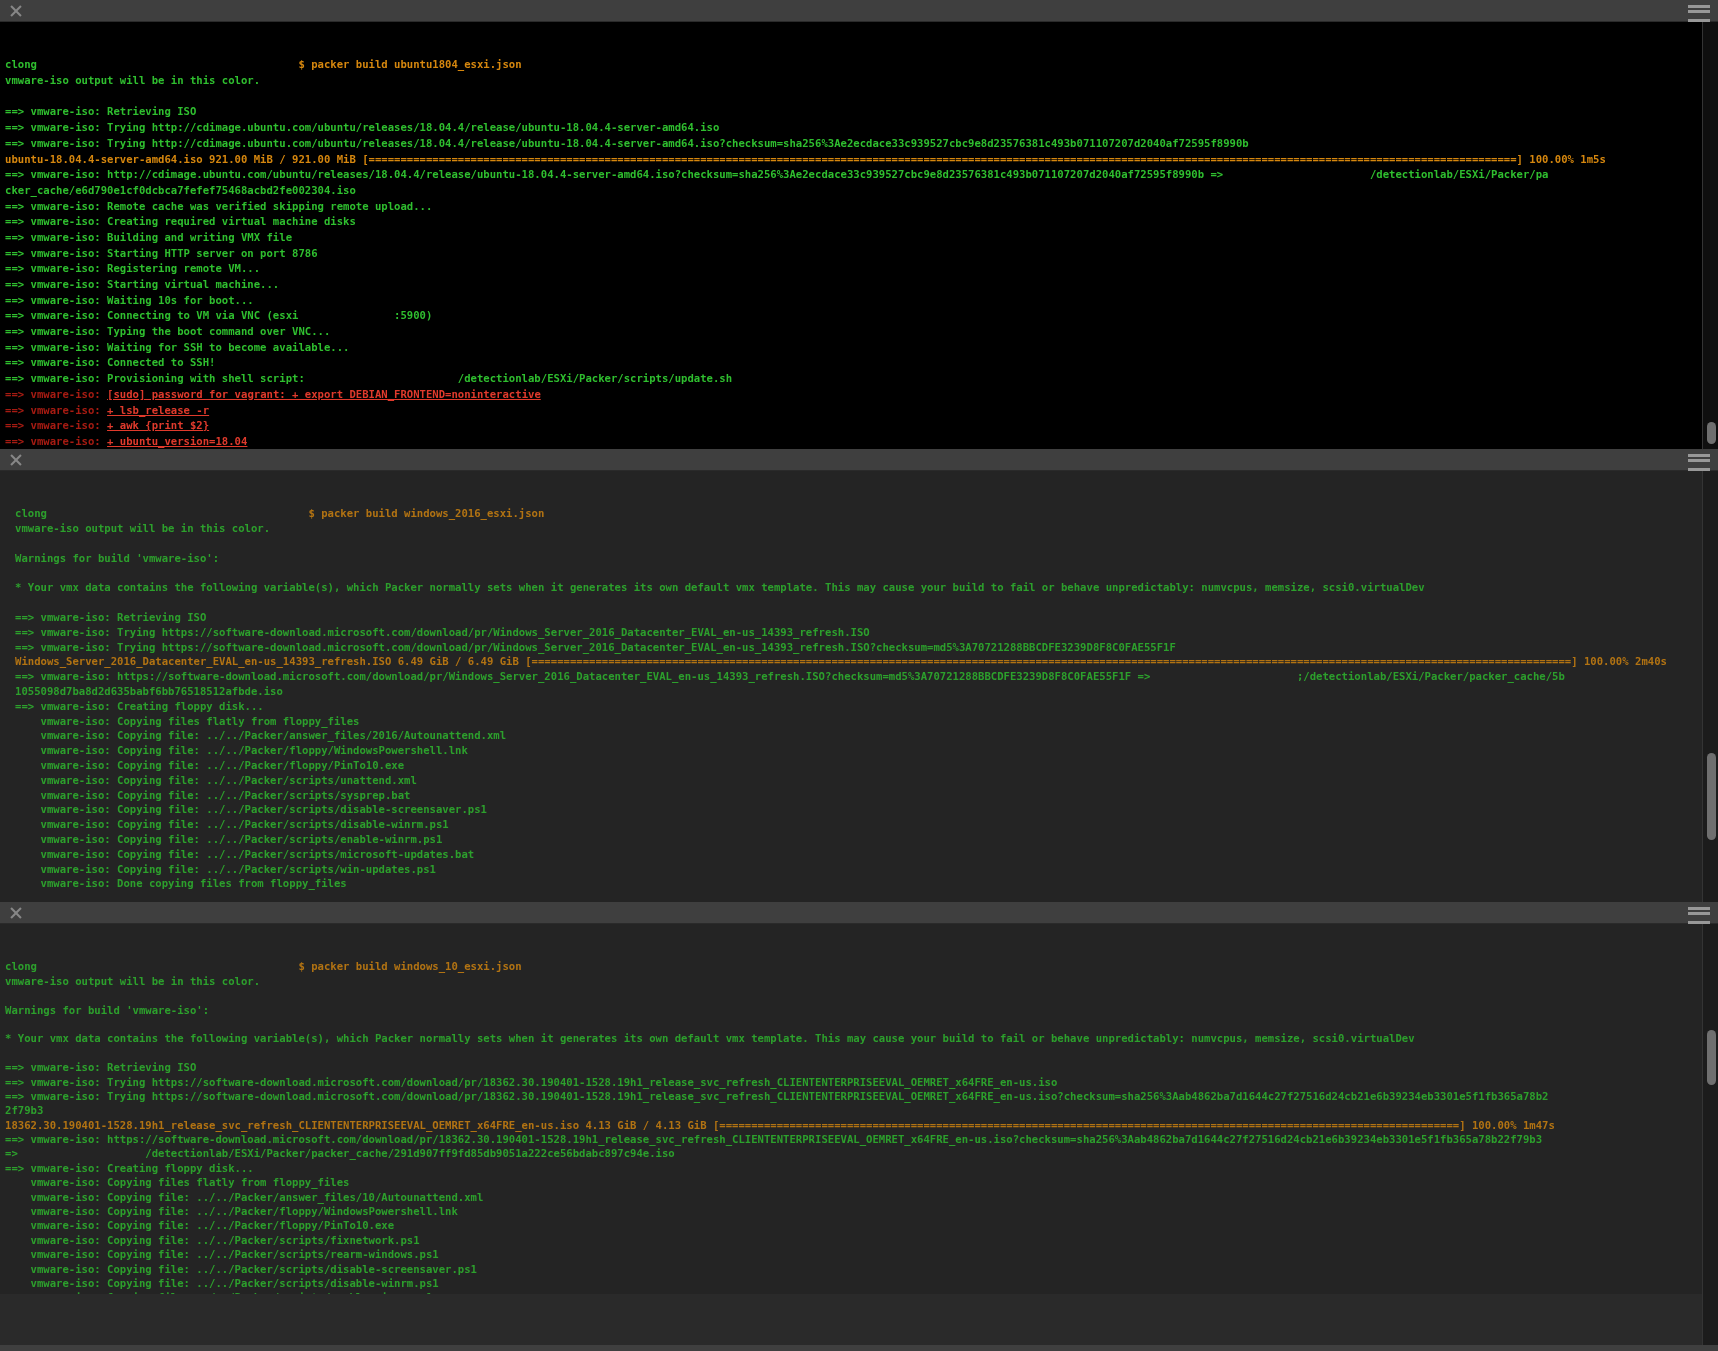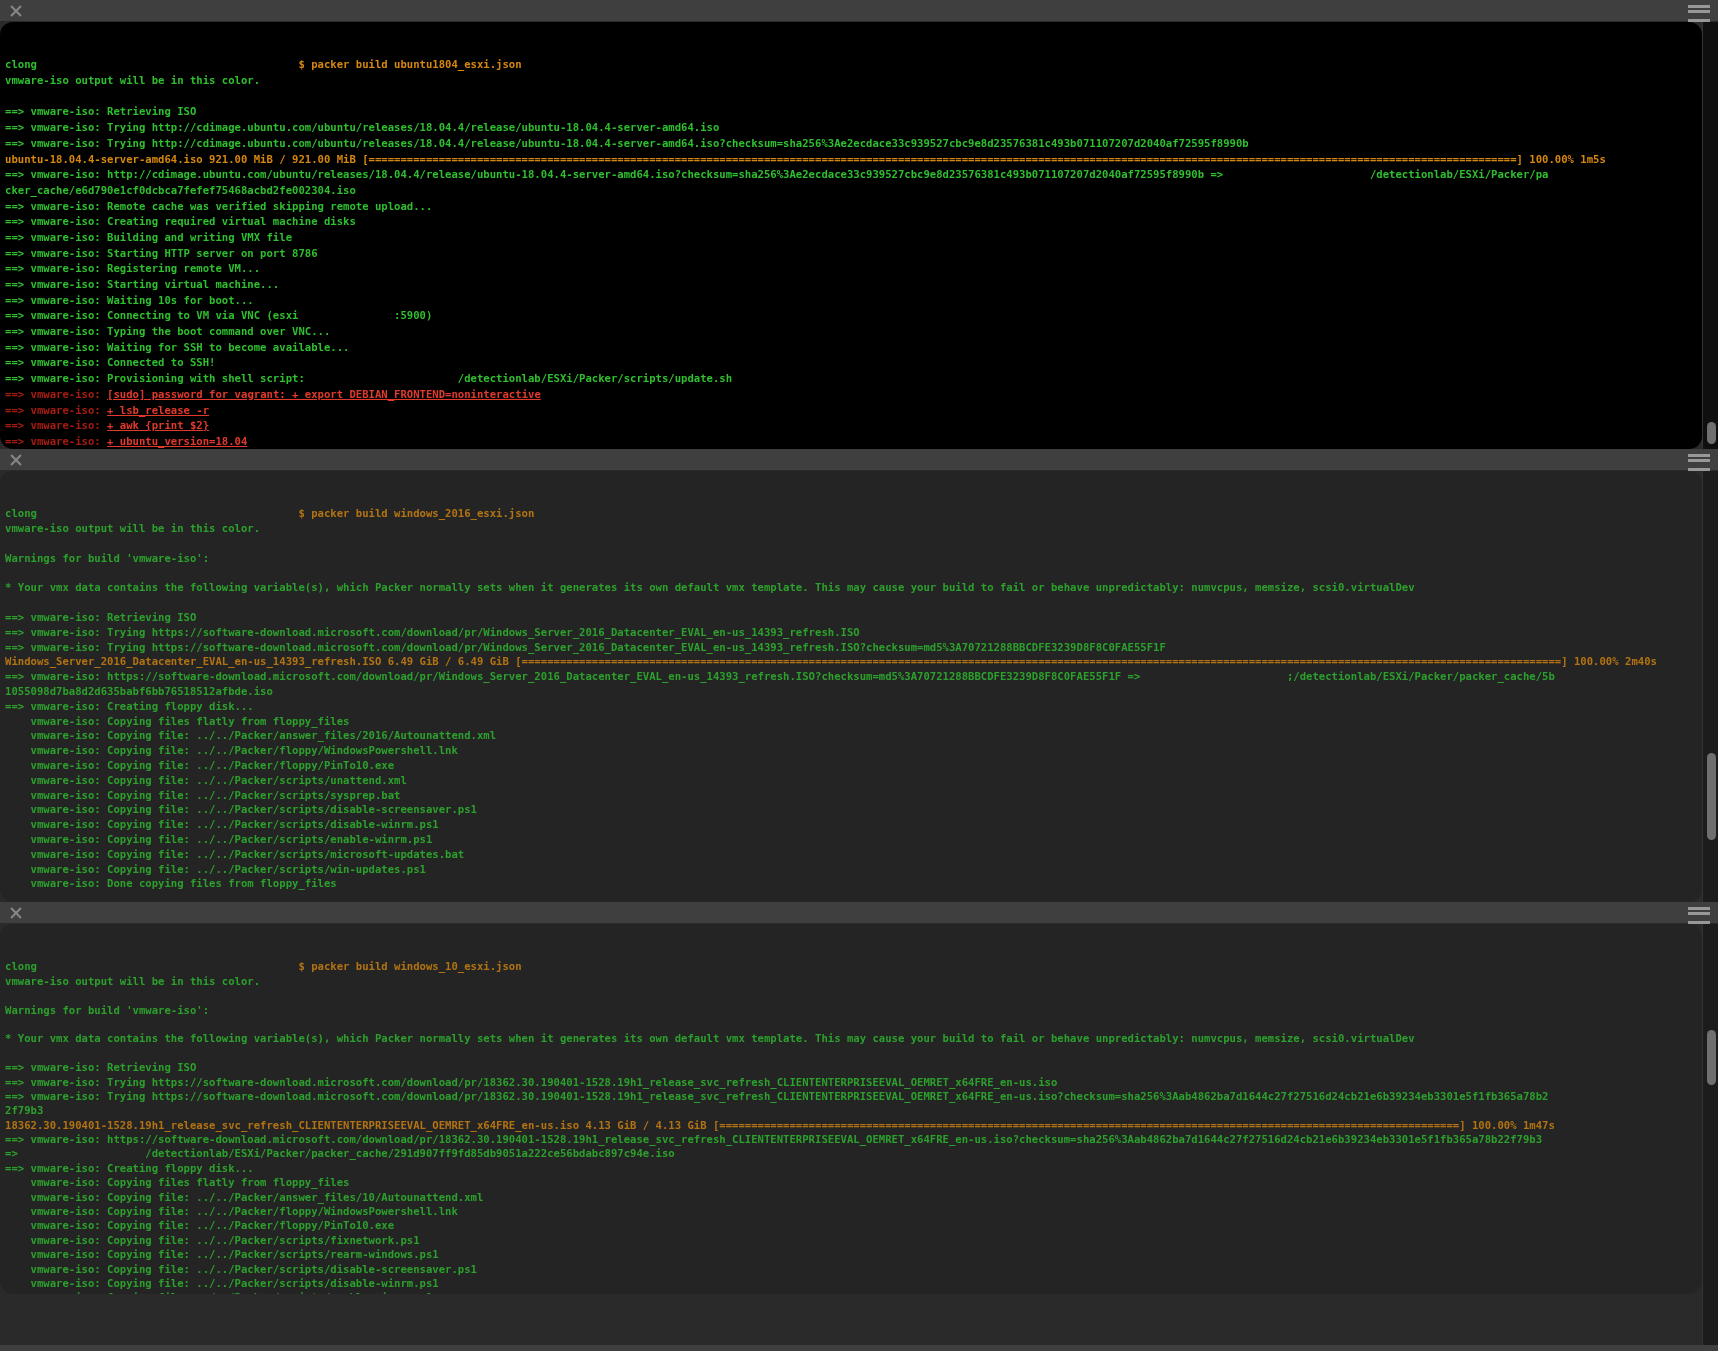--- a/index.html
+++ b/index.html
@@ -9,26 +9,26 @@
             border-bottom:1px solid #2a2a2a;box-sizing:border-box;}
   .closebtn{position:absolute;left:8px;top:3px;width:16px;height:16px;cursor:pointer;}
   .closebtn::before,.closebtn::after{content:"";position:absolute;left:7px;top:1px;width:2px;height:14px;background:#878787;}
   .closebtn::before{transform:rotate(45deg);}
   .closebtn::after{transform:rotate(-45deg);}
   .menubtn{position:absolute;right:8px;top:5px;width:22px;height:11px;
            border-top:3px solid #989898;border-bottom:3px solid #989898;cursor:pointer;}
   .menubtn::before{content:"";position:absolute;left:0;right:0;top:2px;height:3px;background:#989898;}
   .tcontent{position:absolute;left:0;width:1702px;box-sizing:border-box;
             padding:4px 0 0 5px;overflow:hidden;
-            font:bold 10.6px/15.7px "DejaVu Sans Mono",monospace;white-space:pre;border-radius:13px;}
+            font:bold 10.6px/15.7px "DejaVu Sans Mono",monospace;white-space:pre;}
   .p1c{top:22px;height:427px;background:#000000;}
   .p2c{top:471px;height:431px;background:#242424;}
   .p3c{top:924px;height:370px;background:#242424;}
   .p1c .tline{height:15.7px;line-height:15.7px;}
-  .p2c .tline{height:14.8px;line-height:14.8px;}
+  .p2c .tline{height:14.8px;line-height:14.8px;margin-left:10px;}
   .p3c .tline{height:14.4px;line-height:14.4px;}
   .p2c .lines,.p3c .lines{opacity:.8;}
   .gutter{position:absolute;left:1702px;width:16px;box-sizing:border-box;border-left:1px solid #343434;}
   .g1{top:22px;height:427px;background:#0f0f0f;}
   .g2{top:471px;height:431px;background:#1c1c1c;}
   .g3{top:924px;height:421px;background:#1c1c1c;}
   .thumb{position:absolute;left:4px;width:9px;border-radius:5px;background:#6f6f6f;cursor:pointer;}
   .sg{color:#2fbf2f;}
   .so{color:#d6870e;}
   .sr{color:#e03a2c;text-decoration:underline;}

